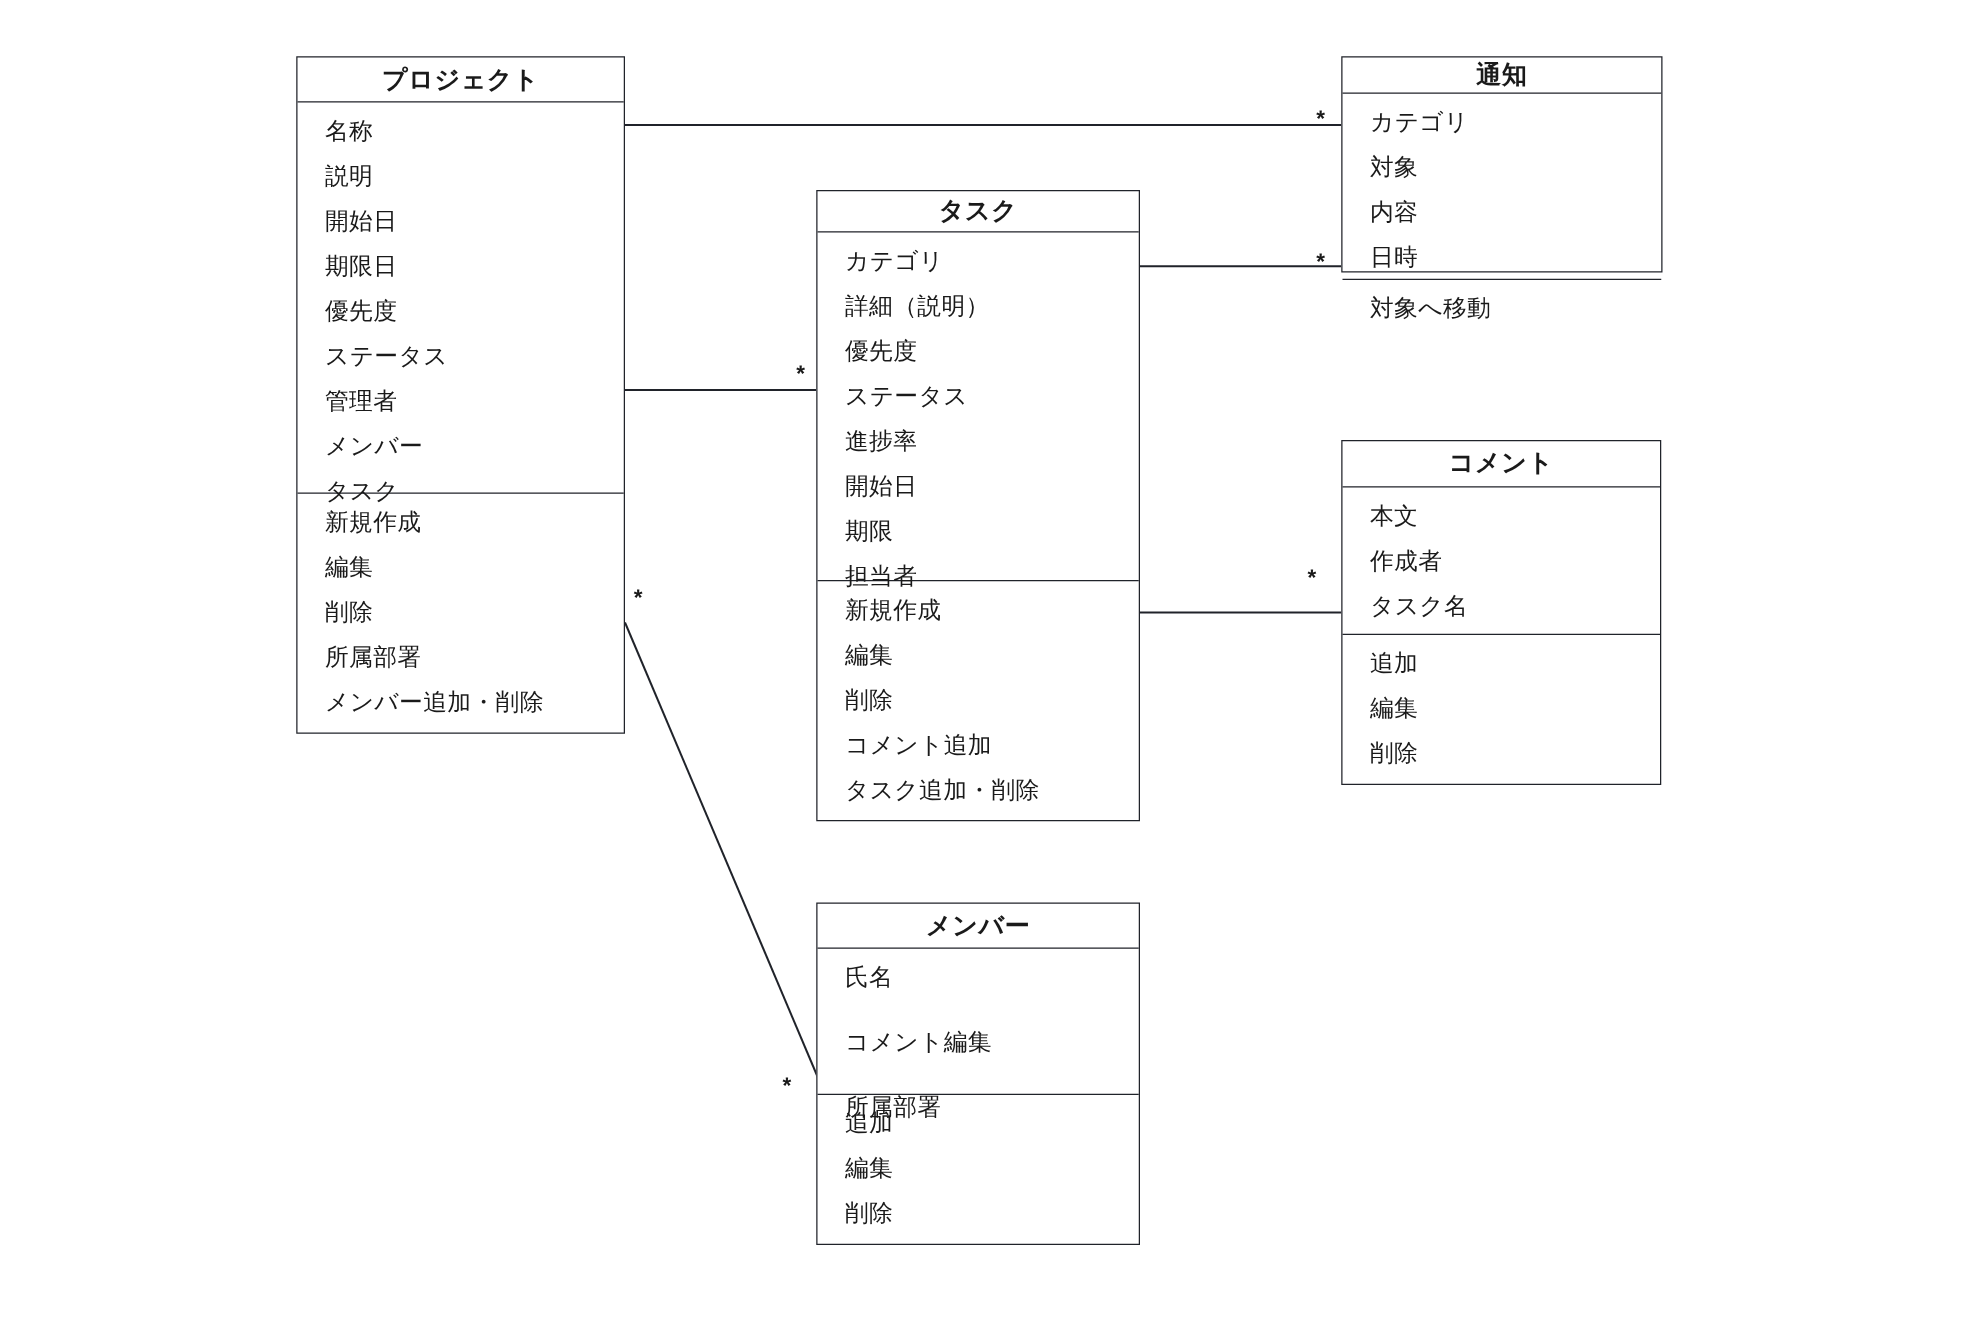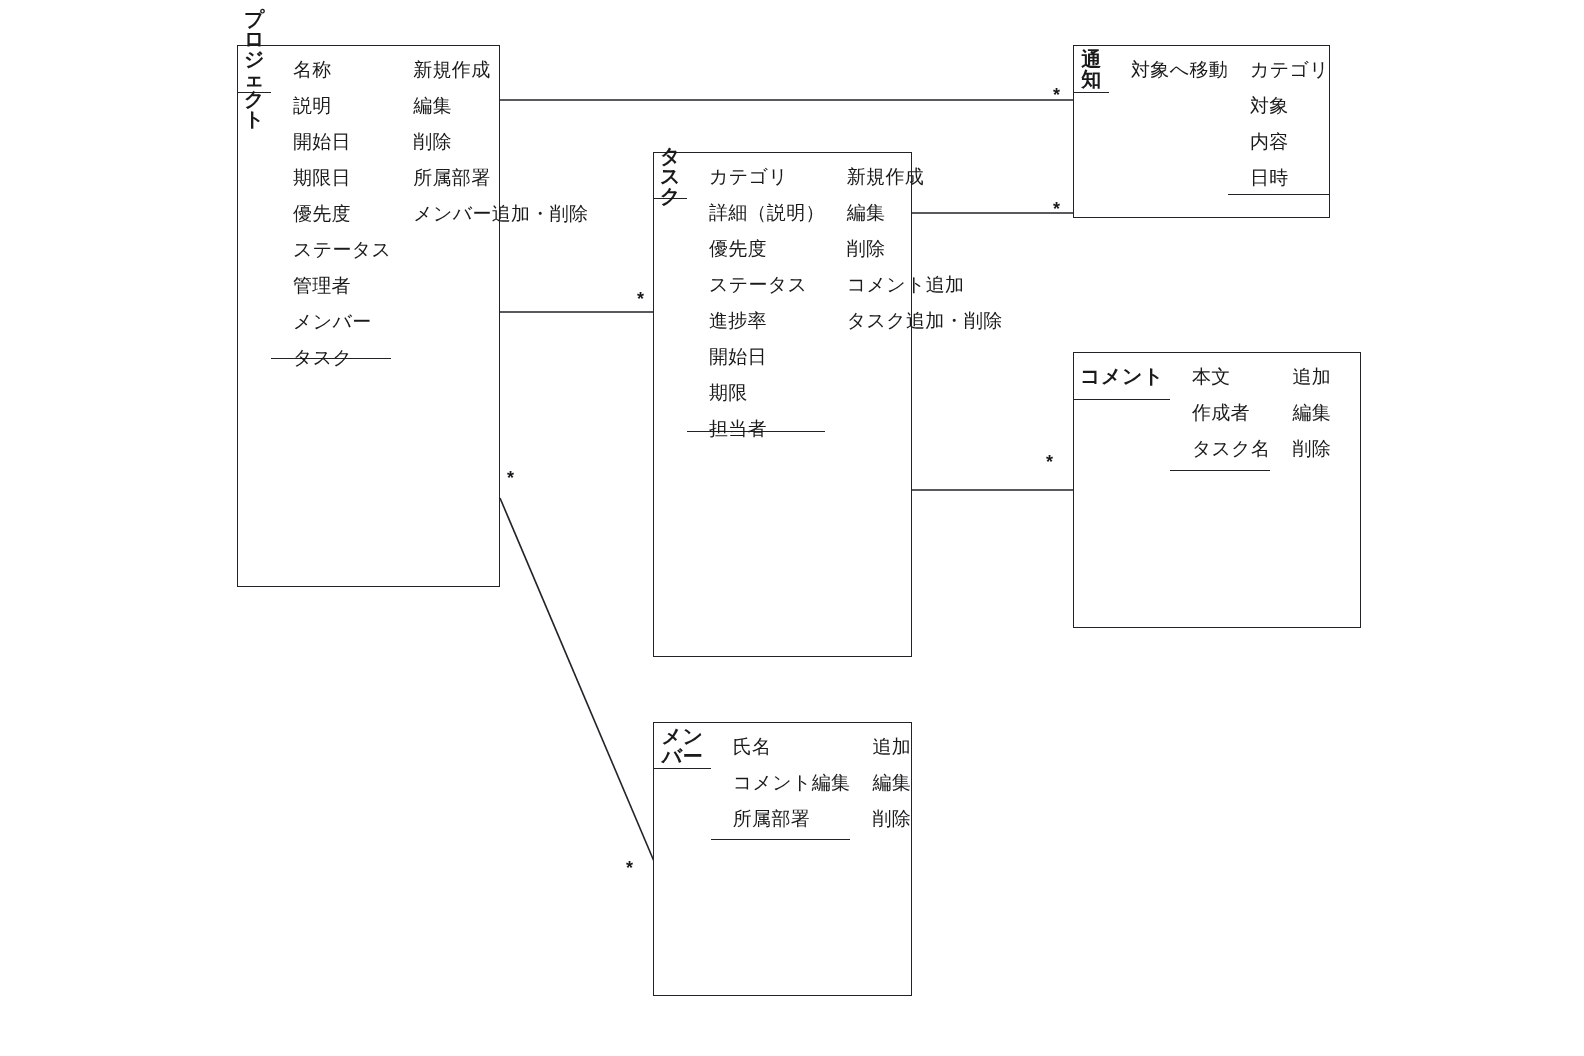--- a/index.html
+++ b/index.html
@@ -26,21 +26,21 @@
     width: 1584px;
     height: 1056px;
     pointer-events: none;
   }
   .uml-class {
     position: absolute;
     box-sizing: border-box;
     background: #ffffff;
     border: 1.6px solid #20232a;
     display: flex;
-    flex-direction: row;
+    flex-direction: column;
   }
   .class-title {
     box-sizing: border-box;
     text-align: center;
     font-size: 20px;
     font-weight: bold;
     letter-spacing: 0.5px;
     line-height: 1;
     display: flex;
     align-items: center;
@@ -138,48 +138,48 @@
       <div class="member-row">新規作成</div>
       <div class="member-row">編集</div>
       <div class="member-row">削除</div>
       <div class="member-row">コメント追加</div>
       <div class="member-row">タスク追加・削除</div>
     </div>
   </div>
 
   <div class="uml-class" style="left:1073px; top:45px; width:257px; height:173px;">
     <div class="class-title" style="height:47px;">通知</div>
-    <div class="compartment last">
-      <div class="member-row">対象へ移動</div>
-    </div>
     <div class="compartment attrs" style="height:149px;">
       <div class="member-row">カテゴリ</div>
       <div class="member-row">対象</div>
       <div class="member-row">内容</div>
       <div class="member-row">日時</div>
     </div>
-  </div>
-
-  <div class="uml-class" style="left:1073px; top:352px; width:288px; height:276px;">
+    <div class="compartment last">
+      <div class="member-row">対象へ移動</div>
+    </div>
+  </div>
+
+  <div class="uml-class" style="left:1073px; top:352px; width:256px; height:276px;">
     <div class="class-title" style="height:47px;">コメント</div>
     <div class="compartment attrs" style="height:118px;">
       <div class="member-row">本文</div>
       <div class="member-row">作成者</div>
       <div class="member-row">タスク名</div>
     </div>
     <div class="compartment last">
       <div class="member-row">追加</div>
       <div class="member-row">編集</div>
       <div class="member-row">削除</div>
     </div>
   </div>
 
   <div class="uml-class" style="left:653px; top:722px; width:259px; height:274px;">
     <div class="class-title" style="height:46px;">メンバー</div>
-    <div class="compartment attrs" style="height:117px;">
+    <div class="compartment attrs" style="height:117px;gap:16px;">
       <div class="member-row">氏名</div>
       <div class="member-row">コメント編集</div>
       <div class="member-row">所属部署</div>
     </div>
     <div class="compartment last">
       <div class="member-row">追加</div>
       <div class="member-row">編集</div>
       <div class="member-row">削除</div>
     </div>
   </div>

